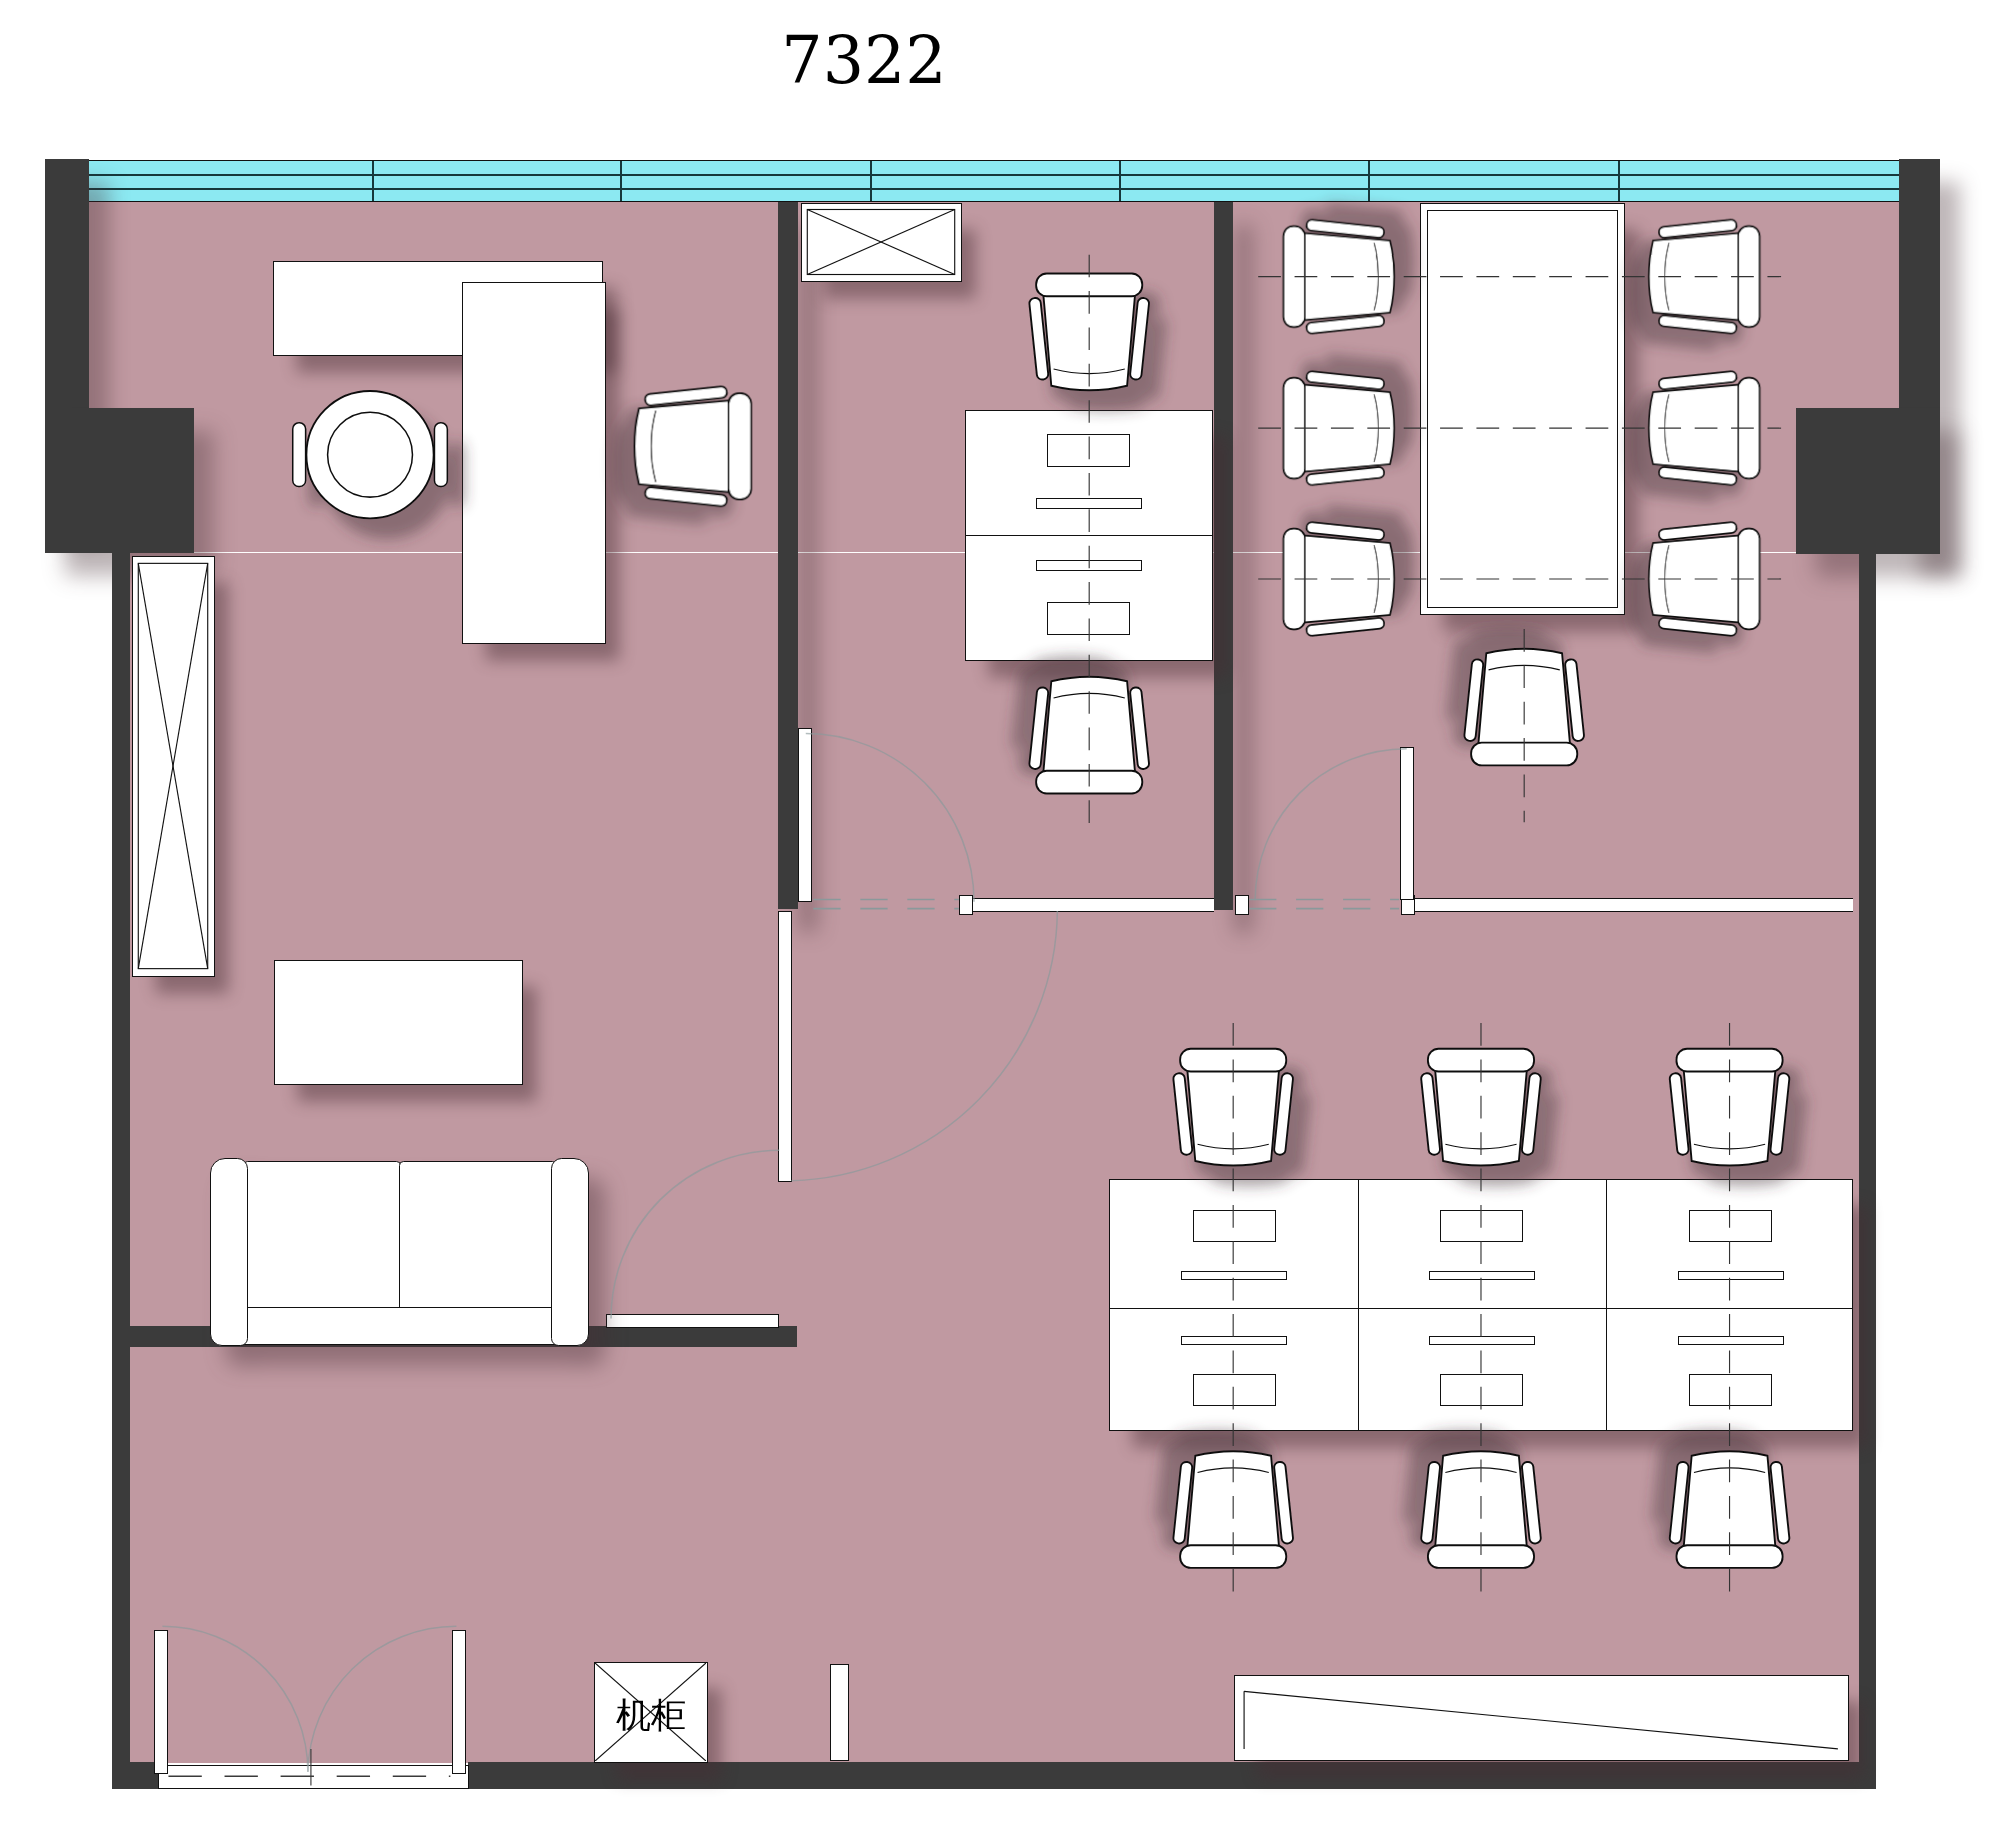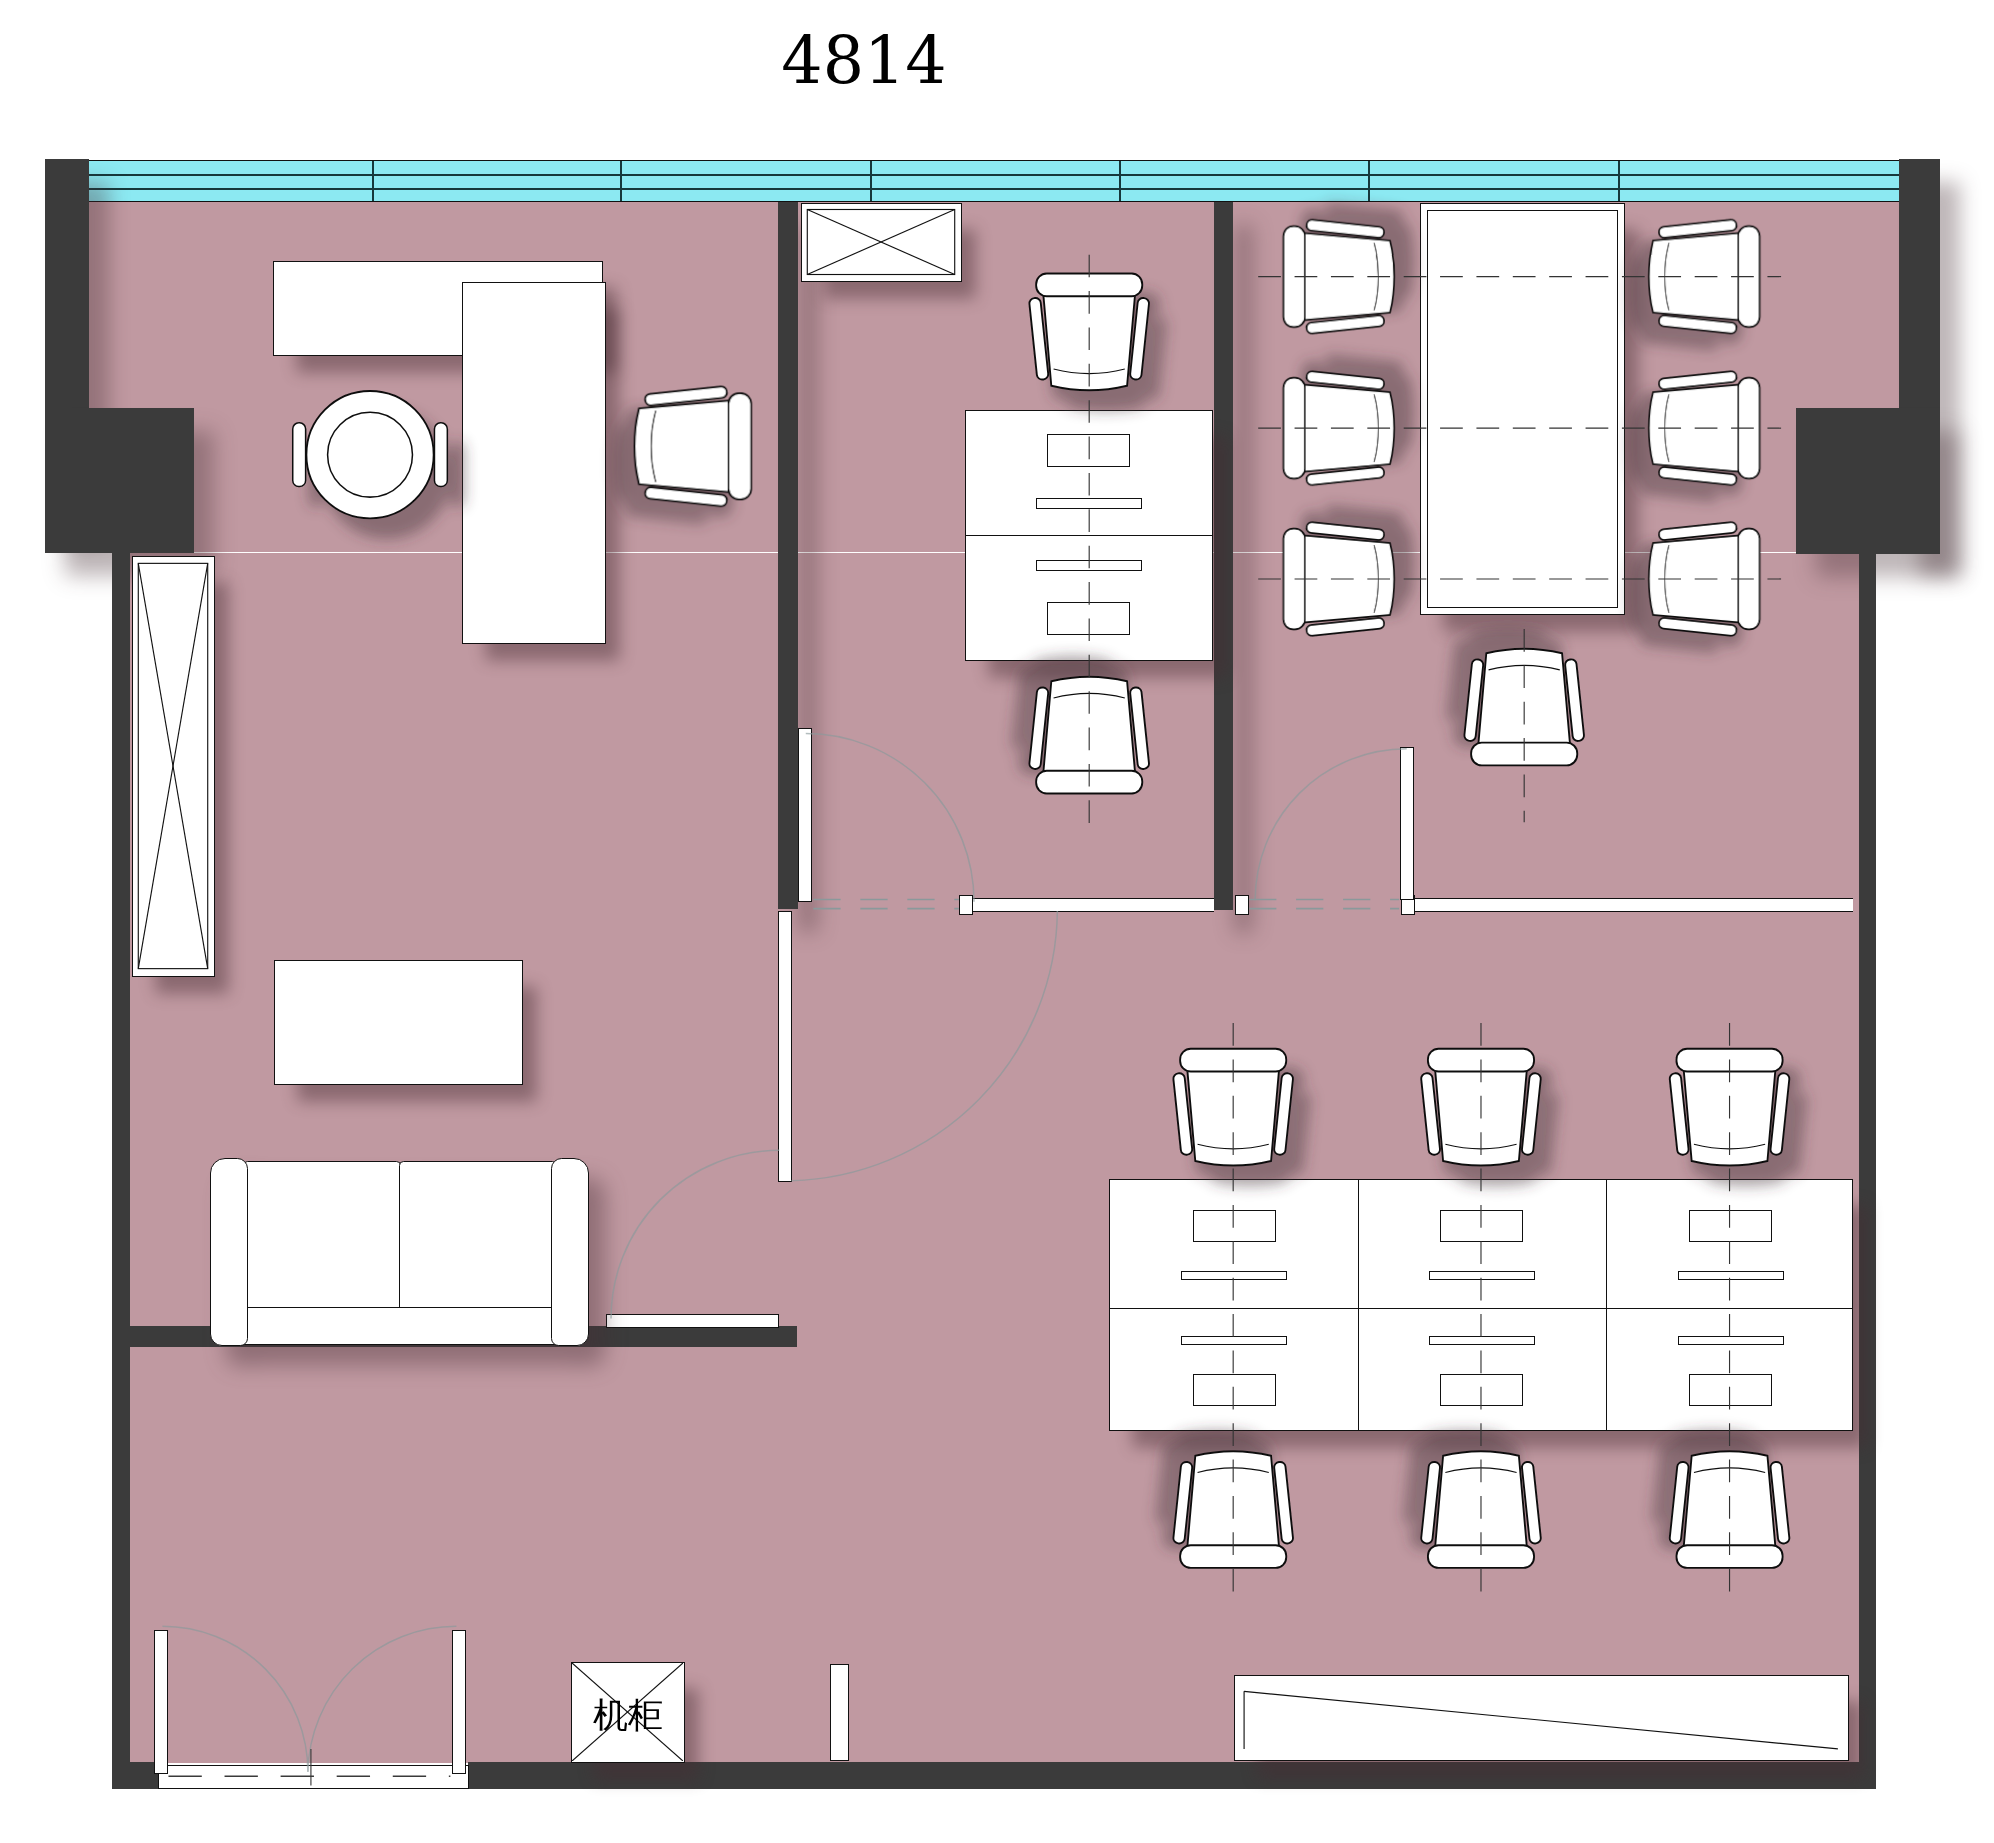--- a/index.html
+++ b/index.html
@@ -25,21 +25,21 @@
   #cablabel{position:absolute;left:0;right:0;top:29px;text-align:center;
             font-size:35px;color:#000;font-family:"DejaVu Sans",sans-serif;}
   svg{display:block;}
   .overlay{position:absolute;left:0;top:0;pointer-events:none;}
 </style>
 </head>
 <body>
 
 <div id="canvas">
 
-  <div id="title">4814</div>
+  <div id="title">7322</div>
 
   <div class="abs floor" style="left:89px;top:202px;width:1810px;height:350px;"></div>
   <div class="abs floor" style="left:129px;top:553px;width:1730px;height:1210px;"></div>
 
   <div class="abs" style="left:89px;top:160px;width:1810px;height:42px;background:var(--c-window);border-top:1.5px solid #111;border-bottom:1.5px solid #111;">
     <div class="rail" style="top:13px;"></div>
     <div class="rail" style="top:27px;"></div>
     <div class="mullion" style="left:283px;"></div>
     <div class="mullion" style="left:531px;"></div>
     <div class="mullion" style="left:781px;"></div>
@@ -137,21 +137,21 @@
     <div class="abs inner" style="left:579px;top:194px;width:83px;height:32px;"></div>
   </div>
 
   <div class="abs furn fsh" style="left:1234px;top:1675px;width:615px;height:86px;">
     <svg class="overlay" width="612" height="83" viewBox="0 0 808 109">
       <line x1="12" y1="20" x2="796" y2="96" stroke="#111" stroke-width="1.5"></line>
       <line x1="12" y1="20" x2="12" y2="96" stroke="#111" stroke-width="1.5"></line>
     </svg>
   </div>
 
-  <div class="abs furn fsh" style="left:571px;top:1662px;width:114px;height:101px;">
+  <div class="abs furn fsh" style="left:594px;top:1662px;width:114px;height:101px;">
     <svg class="overlay" width="111" height="98" viewBox="0 0 146 129">
       <line x1="0" y1="0" x2="146" y2="129" stroke="#111" stroke-width="1.5"></line>
       <line x1="146" y1="0" x2="0" y2="129" stroke="#111" stroke-width="1.5"></line>
     </svg>
     <div id="cablabel">机柜</div>
   </div>
 
   <svg class="overlay" width="1995" height="1843" viewBox="0 0 2632 2432">
     <defs>
       <filter id="soft" x="-40%" y="-40%" width="190%" height="190%">

